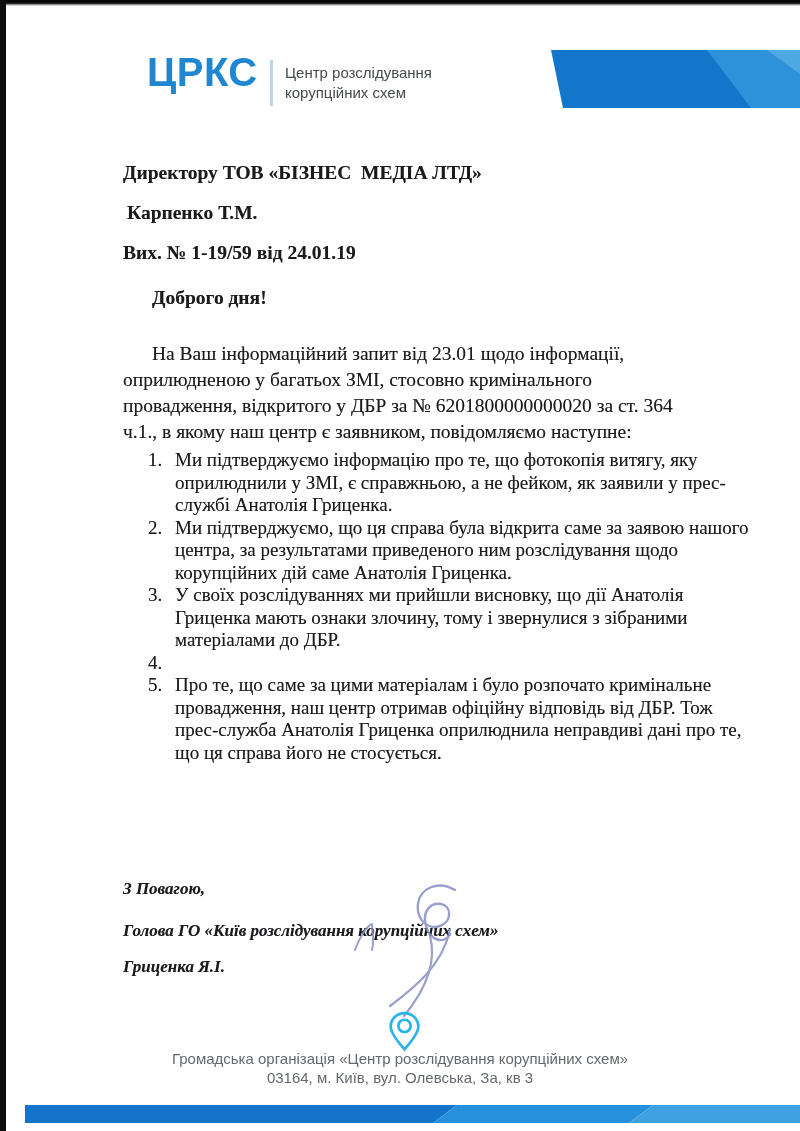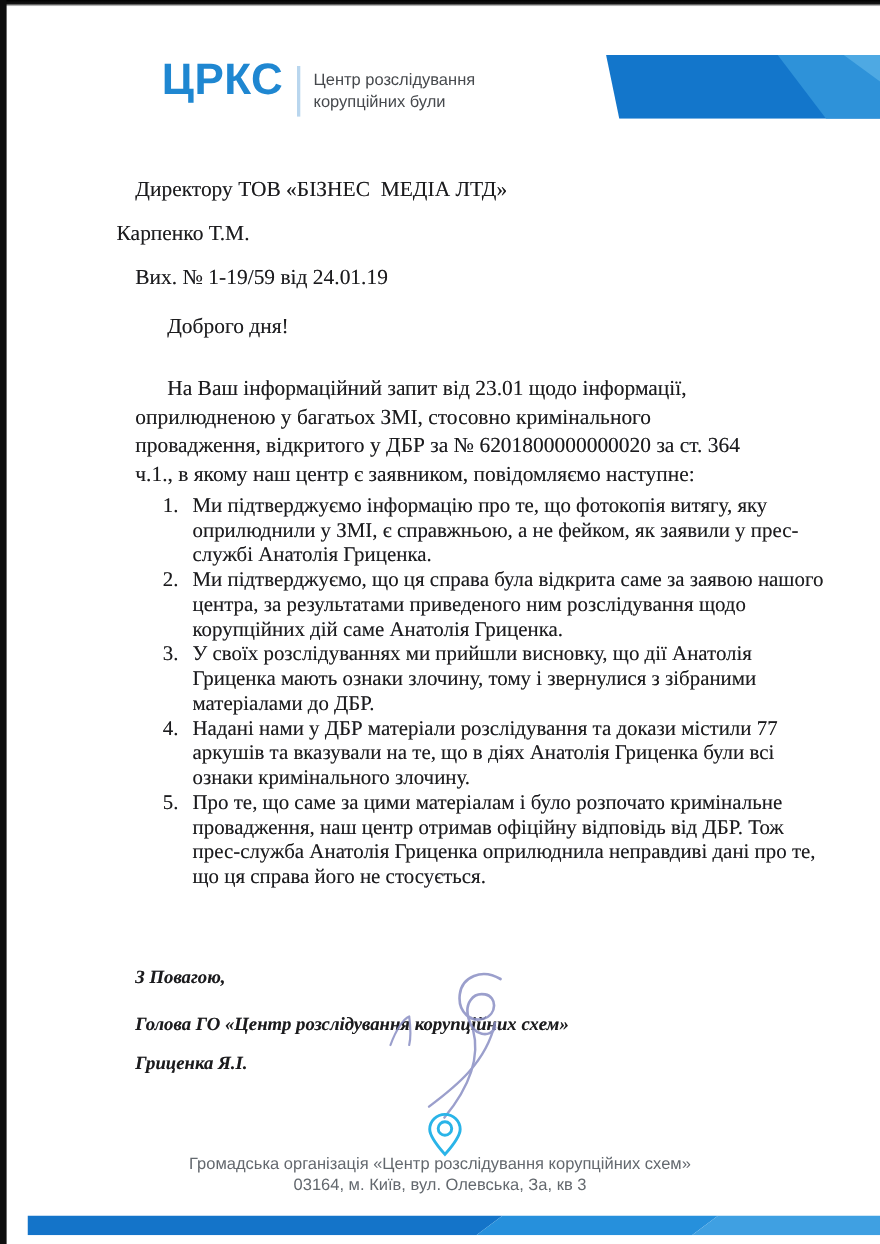--- a/index.html
+++ b/index.html
@@ -20,23 +20,23 @@
     background:var(--divider_blue,#b9d6ee);}
   .logo-tagline{position:absolute;left:285px;top:63px;
     font-family:"Liberation Sans",sans-serif;font-size:15px;line-height:20px;
     color:var(--tagline_gray,#46494d);white-space:pre-wrap;}
   .banner{position:absolute;left:530px;top:50px;width:270px;height:58px;}
   .banner .b-main{fill:var(--banner_blue,#1376cb);}
   .banner .b-light{fill:var(--banner_blue_light,#2e92d9);}
   .banner .b-lighter{fill:var(--banner_blue_lighter,#4ea9e3);}
   
   .doc{position:absolute;font-size:19.5px;text-shadow:0 0 .5px rgba(25,25,30,.45);}
-  .bold{font-weight:normal;}
+  .bold{font-weight:bold;}
   .recipient{left:123px;top:162px;white-space:pre-wrap;}
-  .contact{left:106px;top:202px;}
+  .contact{left:127px;top:202px;}
   .reference{left:123px;top:242px;}
   .greeting{left:152px;top:287px;}
   .intro{left:123px;top:341px;width:640px;line-height:26px;white-space:pre-wrap;text-indent:29px;}
   .list{position:absolute;left:148px;top:449px;width:640px;font-size:19px;line-height:22.5px;
     text-shadow:0 0 .5px rgba(25,25,30,.45);}
   .list-item{display:flex;}
   .list-num{width:27px;flex:none;}
   .list-text{white-space:pre-wrap;}
   .closing{font-weight:bold;font-style:italic;font-size:17px;margin-top:28px;}
   .closing-1{left:123px;top:851px;}
@@ -62,21 +62,21 @@
 <body>
 
 <div class="page">
 
   <div class="edge-top"></div>
   <div class="edge-left"></div>
 
   <div class="logo-text">ЦРКС</div>
   <div class="logo-divider"></div>
   <div class="logo-tagline">Центр розслідування
-корупційних були</div>
+корупційних схем</div>
 
   <svg class="banner" viewBox="0 0 270 58" preserveAspectRatio="none">
     <polygon class="b-main" points="21,0 270,0 270,58 33,58"></polygon>
     <polygon class="b-light" points="177,0 270,0 270,58 221,58"></polygon>
     <polygon class="b-lighter" points="237,0 270,0 270,24"></polygon>
   </svg>
 
   <div class="doc bold recipient">Директору ТОВ «БІЗНЕС  МЕДІА ЛТД»</div>
   <div class="doc bold contact">Карпенко Т.М.</div>
   <div class="doc bold reference">Вих. № 1-19/59 від 24.01.19</div>
@@ -101,35 +101,32 @@
 корупційних дій саме Анатолія Гриценка.</span>
     </div>
     <div class="list-item">
       <span class="list-num">3.</span>
       <span class="list-text">У своїх розслідуваннях ми прийшли висновку, що дії Анатолія
 Гриценка мають ознаки злочину, тому і звернулися з зібраними
 матеріалами до ДБР.</span>
     </div>
     <div class="list-item">
       <span class="list-num">4.</span>
-      <span class="list-text">Надані нами у ДБР матеріали розслідування та докази містили 77
-аркушів та вказували на те, що в діях Анатолія Гриценка були всі
-ознаки кримінального злочину.</span>
     </div>
     <div class="list-item">
       <span class="list-num">5.</span>
       <span class="list-text">Про те, що саме за цими матеріалам і було розпочато кримінальне
 провадження, наш центр отримав офіційну відповідь від ДБР. Тож
 прес-служба Анатолія Гриценка оприлюднила неправдиві дані про те,
 що ця справа його не стосується.</span>
     </div>
   </div>
 
   <div class="doc closing closing-1">З Повагою,</div>
-  <div class="doc closing closing-2">Голова ГО «Центр розслідування корупційних схем»</div>
+  <div class="doc closing closing-2">Голова ГО «Київ розслідування корупційних схем»</div>
   <div class="doc closing closing-3">Гриценка Я.І.</div>
 
   <svg class="sig" viewBox="0 0 140 140">
     <path d="M13,70 C18,56 25,46 30,44 C31,52 32,62 30,70" stroke-width="2"></path>
     <path d="M113,10 C96,0 78,8 76,24 C74,40 86,50 98,46 C110,42 110,26 99,24 C88,22 80,32 84,46 C88,62 104,64 108,54" stroke-width="2.4"></path>
     <path d="M108,50 C100,86 72,108 48,126" stroke-width="2.2"></path>
     <path d="M88,56 C96,86 80,114 62,136" stroke-width="2.2"></path>
   </svg>
 
   <svg class="pin" viewBox="0 0 32 40">

